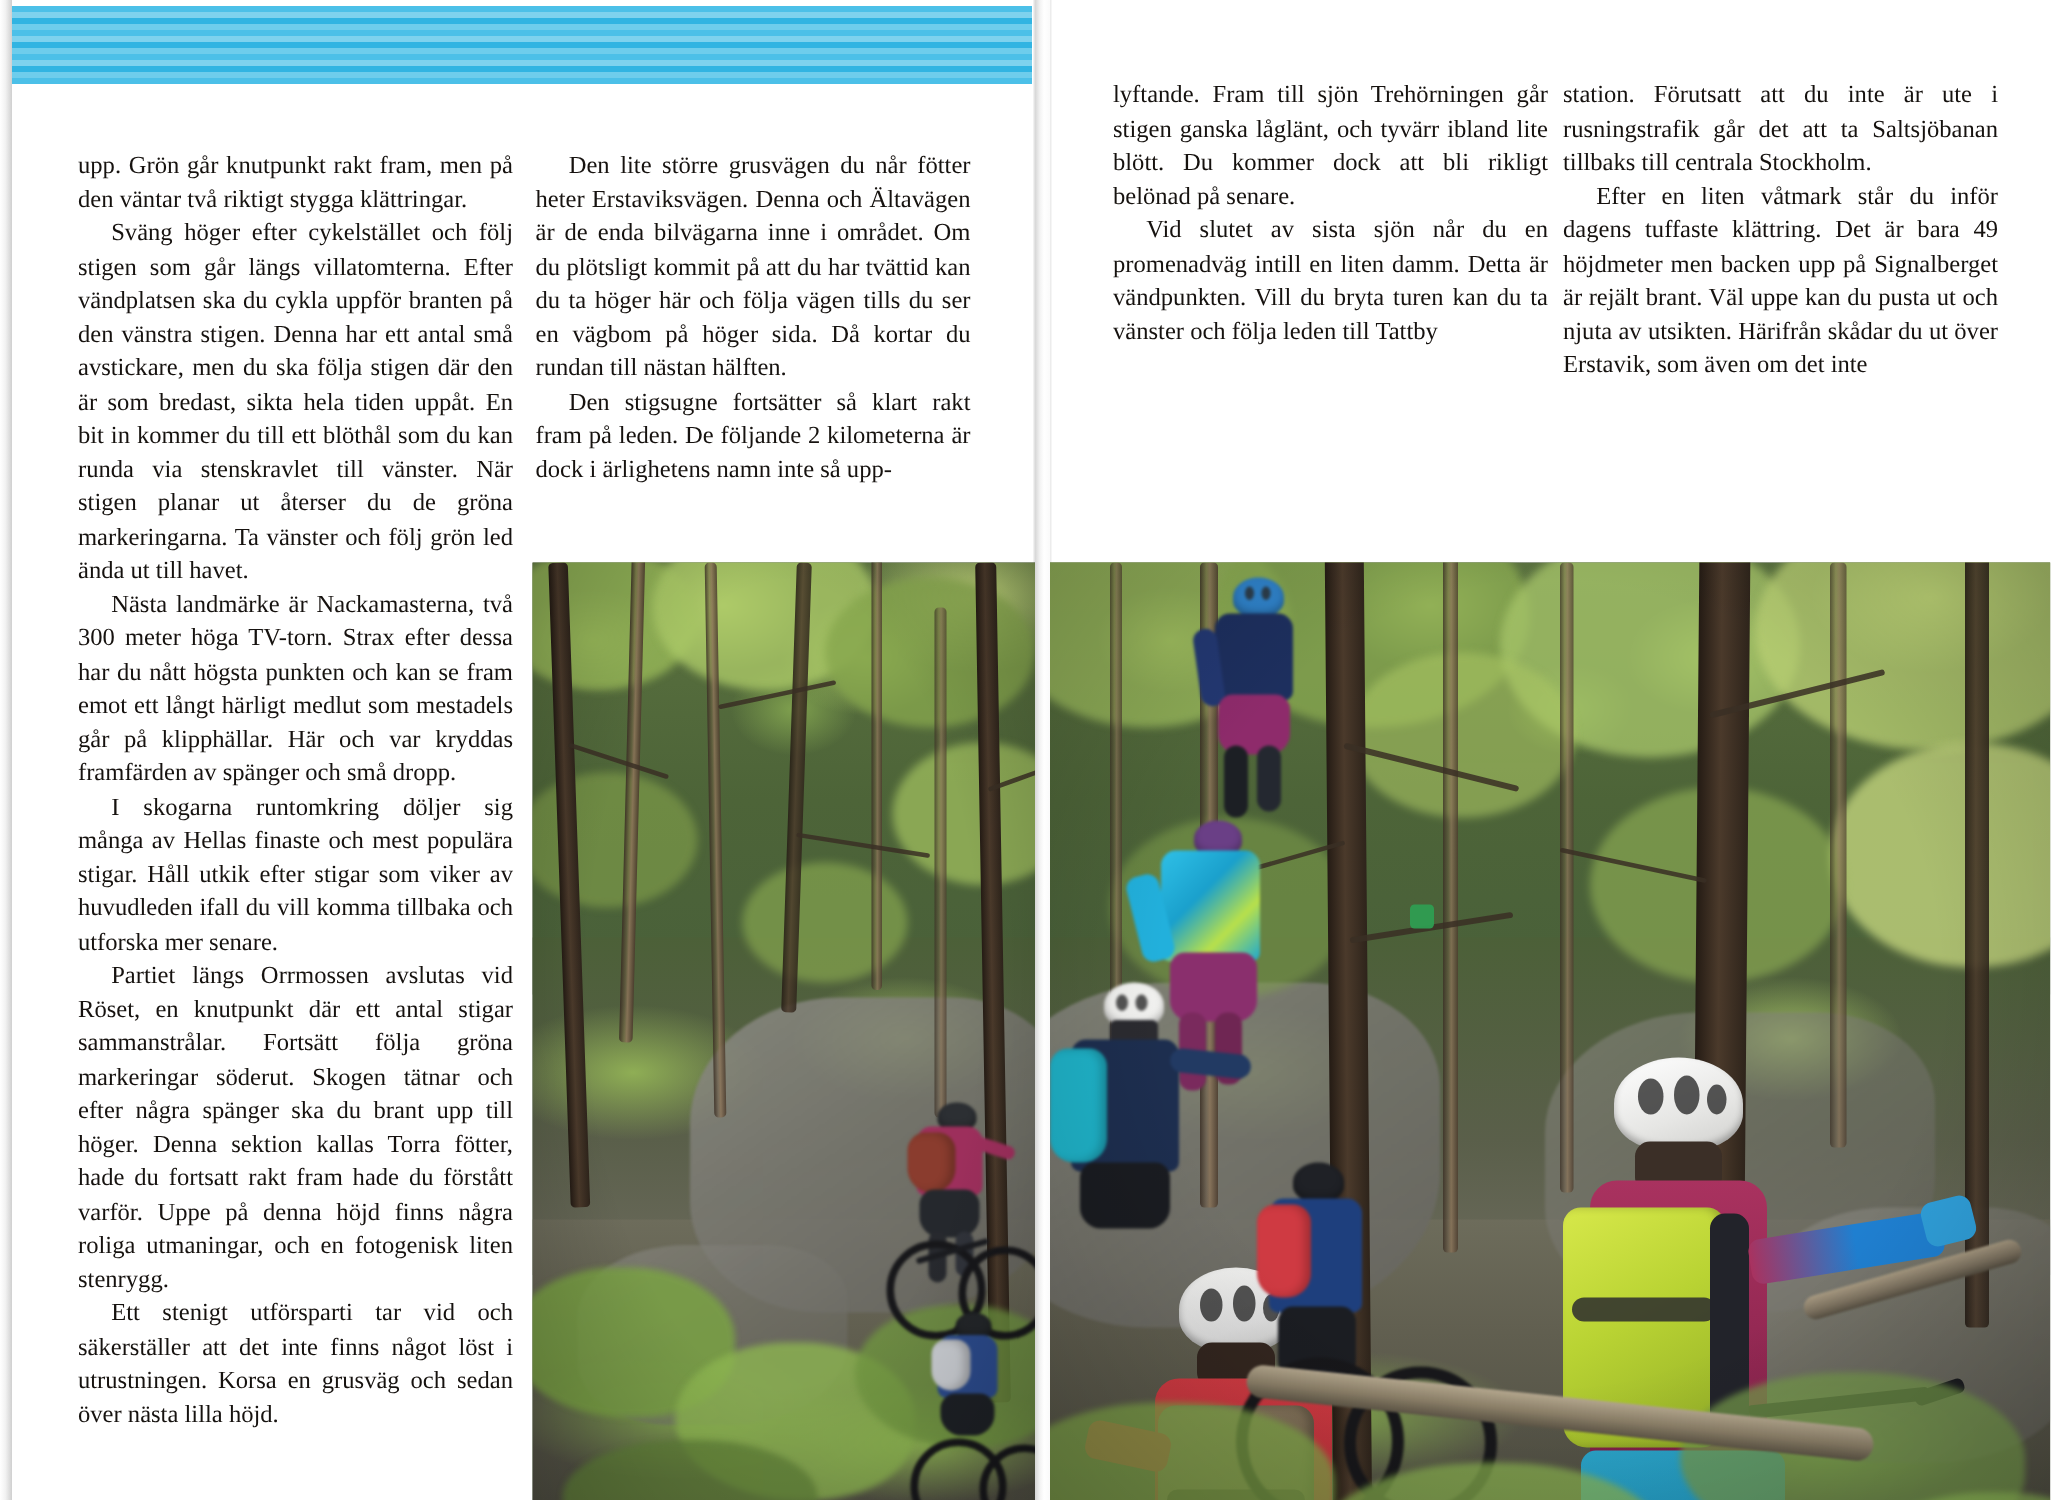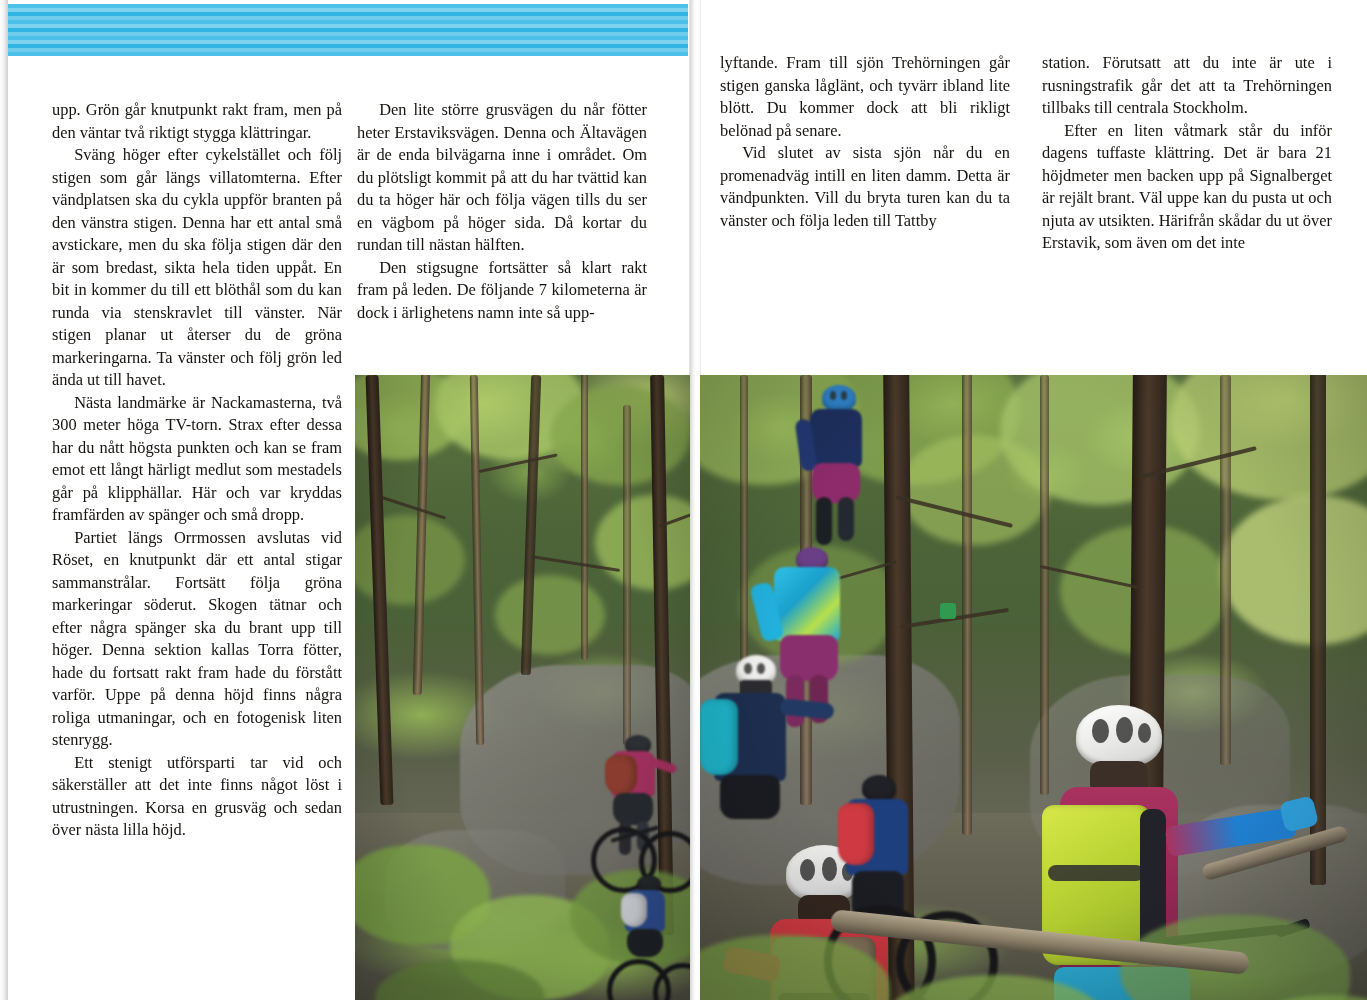--- a/index.html
+++ b/index.html
@@ -99,21 +99,21 @@
   .col p {
     margin: 0;
     text-indent: 1.35em;
   }
   .col p.noindent { text-indent: 0; }
 
   
   #col-1 { left: 52px;  top: 99px;  width: 290px; }
   #col-2 { left: 357px; top: 99px;  width: 290px; }
   
-  #col-3 { left: 720px; top: 52px;  width: 290px; }
+  #col-3 { left: 742px; top: 52px;  width: 290px; }
   #col-4 { left: 1042px; top: 52px; width: 290px; }
 
   
   #photo-left, #photo-right {
     position: absolute;
     overflow: hidden;
     background: #3c4a33;
   }
   #photo-left  { left: 355px; top: 375px; width: 335px; height: 625px; }
   #photo-right { left: 700px; top: 375px; width: 667px; height: 625px; }
@@ -235,37 +235,38 @@
   <div class="page-sheet" id="page-left"></div>
   <div class="page-sheet" id="page-right"></div>
   <div class="sheet-edge-left"></div>
 
   <div id="header-banner"></div>
 
   <div class="col" id="col-1">
     <p class="noindent">upp. Grön går knutpunkt rakt fram, men på den väntar två riktigt stygga klättringar.</p>
     <p>Sväng höger efter cykelstället och följ stigen som går längs villatomterna. Efter vändplatsen ska du cykla uppför branten på den vänstra stigen. Denna har ett antal små avstickare, men du ska följa stigen där den är som bredast, sikta hela tiden uppåt. En bit in kommer du till ett blöthål som du kan runda via stenskravlet till vänster. När stigen planar ut återser du de gröna markeringarna. Ta vänster och följ grön led ända ut till havet.</p>
     <p>Nästa landmärke är Nackamasterna, två 300 meter höga TV-torn. Strax efter dessa har du nått högsta punkten och kan se fram emot ett långt härligt medlut som mestadels går på klipphällar. Här och var kryddas framfärden av spänger och små dropp.</p>
+    <p>I skogarna runtomkring döljer sig många av Hellas finaste och mest populära stigar. Håll utkik efter stigar som viker av huvudleden ifall du vill komma tillbaka och utforska mer senare.</p>
     <p>Partiet längs Orrmossen avslutas vid Röset, en knutpunkt där ett antal stigar sammanstrålar. Fortsätt följa gröna markeringar söderut. Skogen tätnar och efter några spänger ska du brant upp till höger. Denna sektion kallas Torra fötter, hade du fortsatt rakt fram hade du förstått varför. Uppe på denna höjd finns några roliga utmaningar, och en fotogenisk liten stenrygg.</p>
     <p>Ett stenigt utförsparti tar vid och säkerställer att det inte finns något löst i utrustningen. Korsa en grusväg och sedan över nästa lilla höjd.</p>
   </div>
 
   <div class="col" id="col-2">
     <p>Den lite större grusvägen du når fötter heter Erstaviksvägen. Denna och Ältavägen är de enda bilvägarna inne i området. Om du plötsligt kommit på att du har tvättid kan du ta höger här och följa vägen tills du ser en vägbom på höger sida. Då kortar du rundan till nästan hälften.</p>
-    <p>Den stigsugne fortsätter så klart rakt fram på leden. De följande 7 kilometerna är dock i ärlighetens namn inte så upp-</p>
+    <p>Den stigsugne fortsätter så klart rakt fram på leden. De följande 2 kilometerna är dock i ärlighetens namn inte så upp-</p>
   </div>
 
   <div class="col" id="col-3">
     <p class="noindent">lyftande. Fram till sjön Trehörningen går stigen ganska låglänt, och tyvärr ibland lite blött. Du kommer dock att bli rikligt belönad på senare.</p>
     <p>Vid slutet av sista sjön når du en promenadväg intill en liten damm. Detta är vändpunkten. Vill du bryta turen kan du ta vänster och följa leden till Tattby</p>
   </div>
 
   <div class="col" id="col-4">
-    <p class="noindent">station. Förutsatt att du inte är ute i rusningstrafik går det att ta Trehörningen tillbaks till centrala Stockholm.</p>
-    <p>Efter en liten våtmark står du inför dagens tuffaste klättring. Det är bara 21 höjdmeter men backen upp på Signalberget är rejält brant. Väl uppe kan du pusta ut och njuta av utsikten. Härifrån skådar du ut över Erstavik, som även om det inte</p>
+    <p class="noindent">station. Förutsatt att du inte är ute i rusningstrafik går det att ta Saltsjöbanan tillbaks till centrala Stockholm.</p>
+    <p>Efter en liten våtmark står du inför dagens tuffaste klättring. Det är bara 49 höjdmeter men backen upp på Signalberget är rejält brant. Väl uppe kan du pusta ut och njuta av utsikten. Härifrån skådar du ut över Erstavik, som även om det inte</p>
   </div>
 
   <div id="photo-left">
     <div class="scene">
       <div class="bg-canopy"></div>
       <div class="bg-mid"></div>
       <div class="bg-ground"></div>
 
       <div class="rockface" style="left:105px; top:290px; width:250px; height:210px;"></div>
       <div class="rockface" style="left:30px; top:455px; width:180px; height:120px; opacity:.6;"></div>

